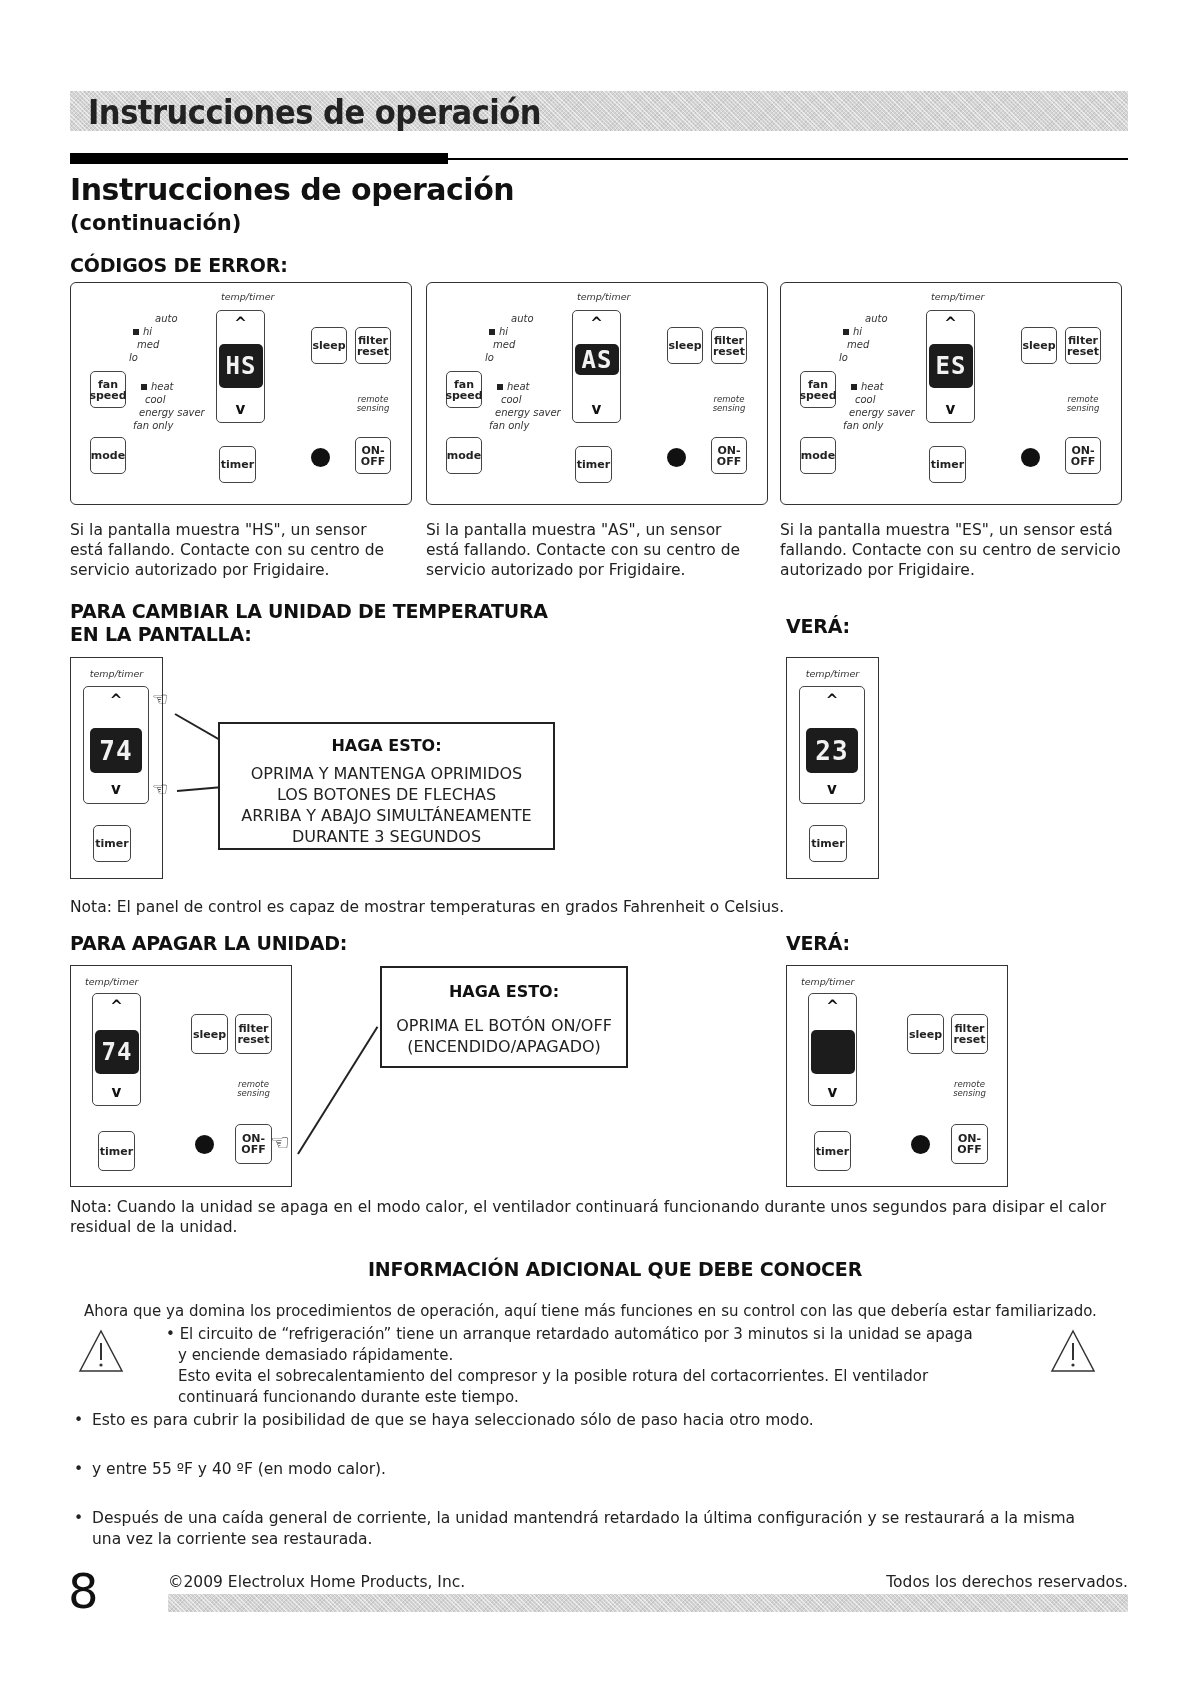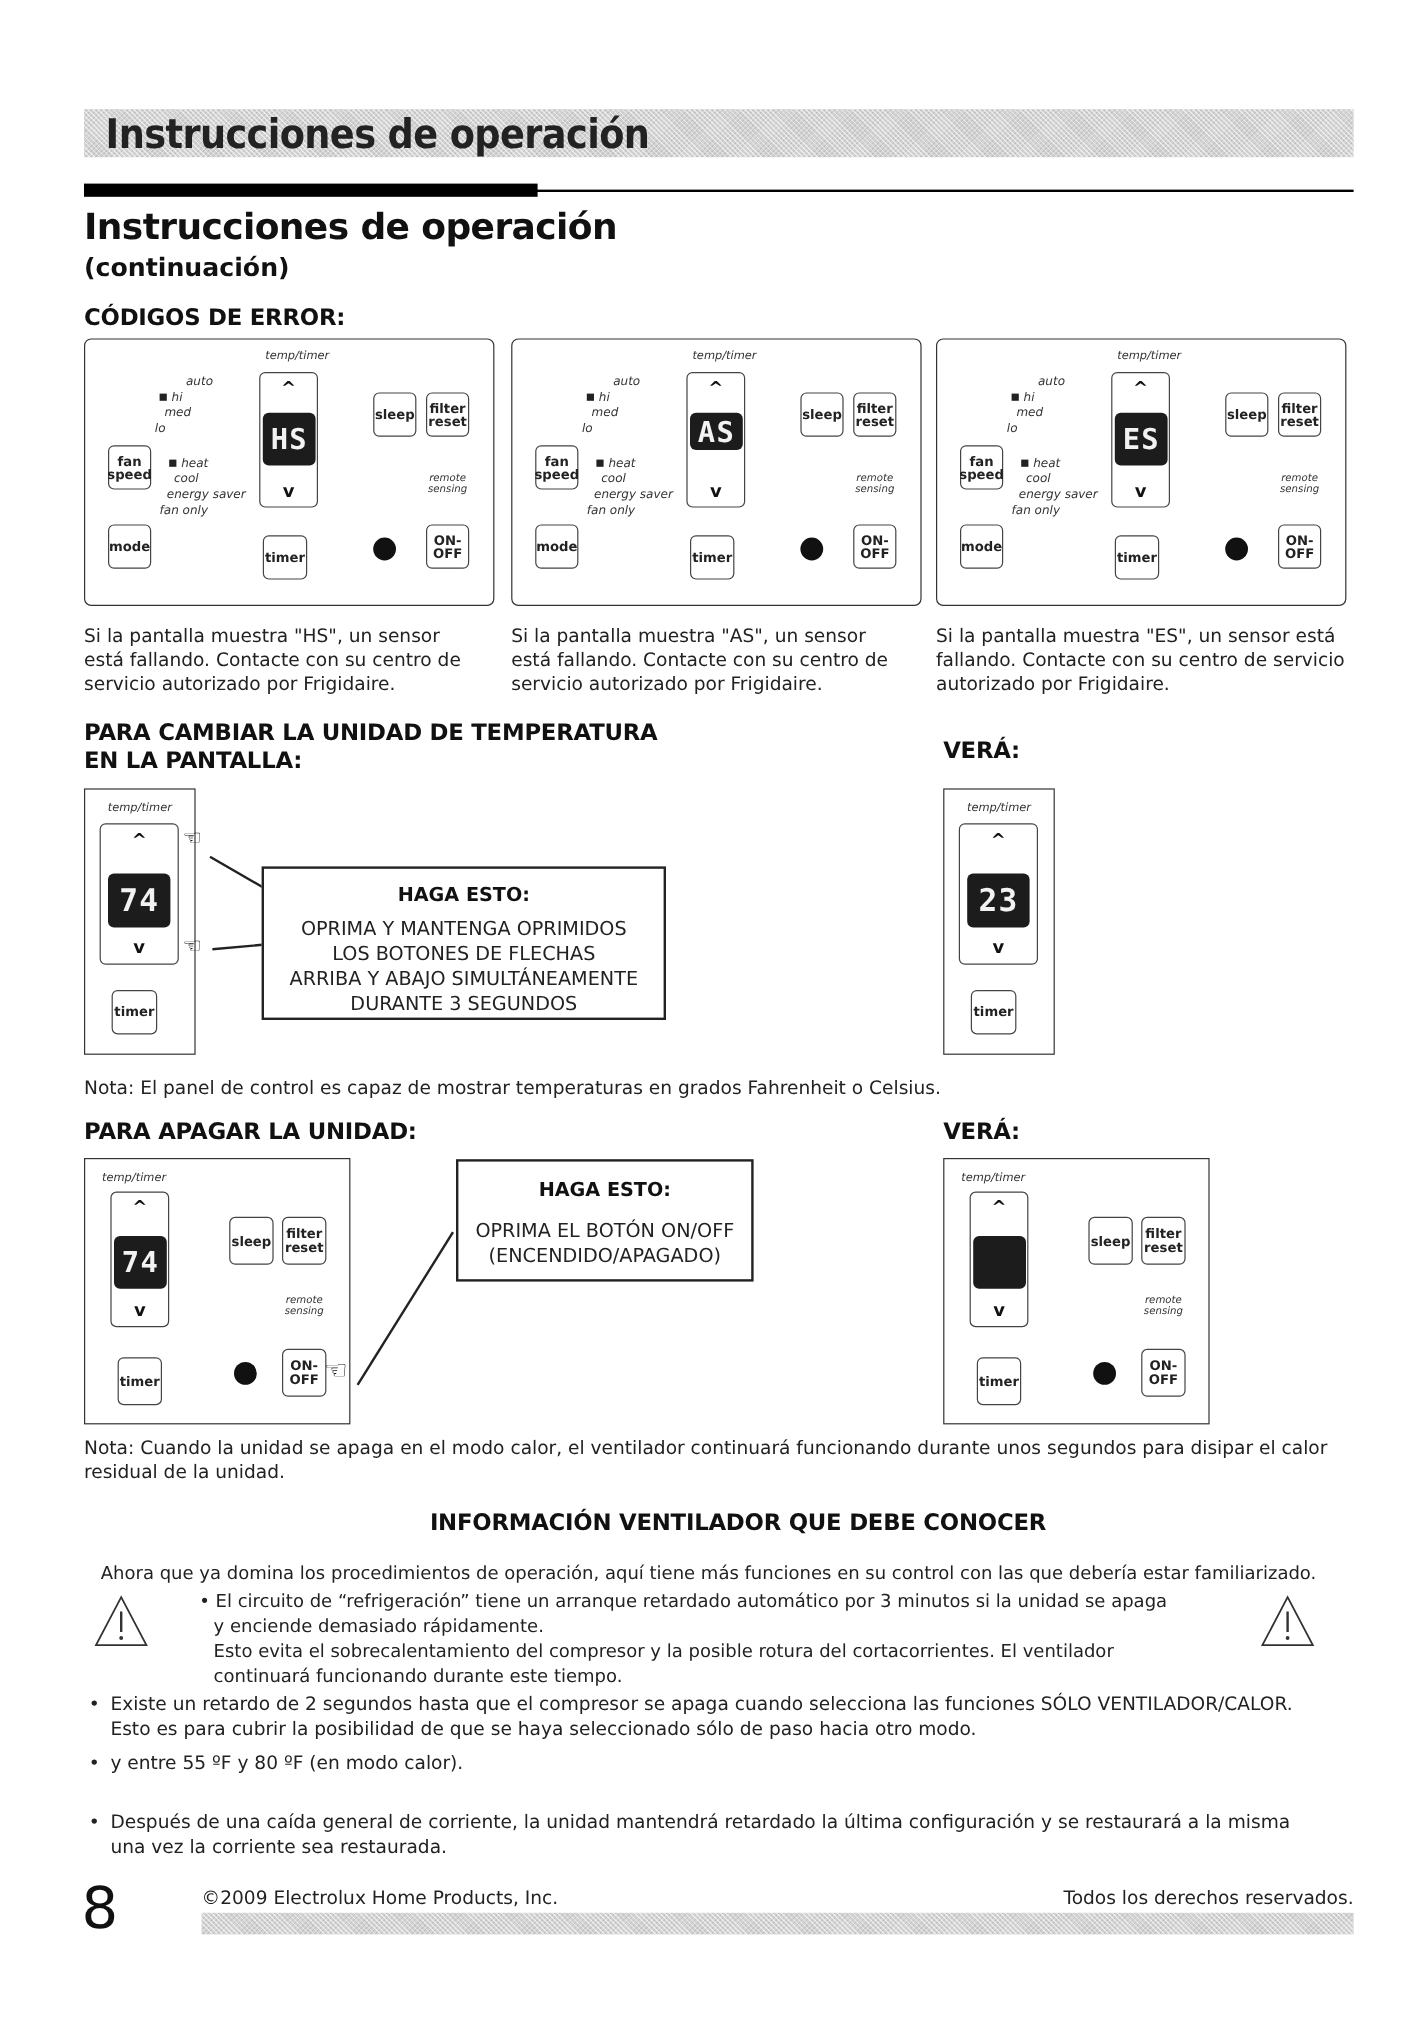--- a/index.html
+++ b/index.html
@@ -205,21 +205,21 @@
 <div class="abs" style="left:270px;top:1130px;font-size:22px">☜</div>
 
 <div class="haga" style="left:380px;top:966px;width:248px;height:102px;padding-top:14px">
   <div class="h">HAGA ESTO:</div>
   <div class="l" style="margin-top:14px">OPRIMA EL BOTÓN ON/OFF</div>
   <div class="l">(ENCENDIDO/APAGADO)</div>
 </div>
 
 <div class="abs body-t" style="left:70px;top:1197px;width:1060px">Nota: Cuando la unidad se apaga en el modo calor, el ventilador continuará funcionando durante unos segundos para disipar el calor residual de la unidad.</div>
 
-<div class="abs section-h" style="left:0;right:0;top:1258px;text-align:center;padding-left:40px">INFORMACIÓN VENTILADOR QUE DEBE CONOCER</div>
+<div class="abs section-h" style="left:0;right:0;top:1258px;text-align:center;padding-left:40px">INFORMACIÓN ADICIONAL QUE DEBE CONOCER</div>
 <div class="abs body-t" style="left:84px;top:1301px;width:1070px;font-size:15px">Ahora que ya domina los procedimientos de operación, aquí tiene más funciones en su control con las que debería estar familiarizado.</div>
 
 <svg class="warn" style="left:78px;top:1328px" viewBox="0 0 46 46">
   <polygon points="23,3 44,43 2,43" fill="none" stroke="#333" stroke-width="1.5"></polygon>
   <line x1="23" y1="15" x2="23" y2="32" stroke="#333" stroke-width="2"></line>
   <circle cx="23" cy="37" r="1.6" fill="#333"></circle>
 </svg>
 <svg class="warn" style="left:1050px;top:1328px" viewBox="0 0 46 46">
   <polygon points="23,3 44,43 2,43" fill="none" stroke="#333" stroke-width="1.5"></polygon>
   <line x1="23" y1="15" x2="23" y2="32" stroke="#333" stroke-width="2"></line>
@@ -228,26 +228,25 @@
 
 <div class="abs" style="left:166px;top:1324px;font-size:15px;line-height:21px;color:#222">
   <div><span>•</span> <span>El circuito de “refrigeración” tiene un arranque retardado automático por 3 minutos si la unidad se apaga</span></div>
   <div style="padding-left:12px">y enciende demasiado rápidamente.</div>
   <div style="padding-left:12px">Esto evita el sobrecalentamiento del compresor y la posible rotura del cortacorrientes. El ventilador</div>
   <div style="padding-left:12px">continuará funcionando durante este tiempo.</div>
 </div>
 
 <div class="bullet-row" style="top:1410px">
   <span class="b">•</span>
-  <div>Existe un retardo de 2 segundos hasta que el compresor se apaga cuando selecciona las funciones SÓLO VENTILADOR/CALOR.</div>
   <div>Esto es para cubrir la posibilidad de que se haya seleccionado sólo de paso hacia otro modo.</div>
 </div>
 <div class="bullet-row" style="top:1459px">
   <span class="b">•</span>
-  <div>y entre 55 ºF y 80 ºF (en modo calor).</div>
+  <div>y entre 55 ºF y 40 ºF (en modo calor).</div>
 </div>
 <div class="bullet-row" style="top:1508px">
   <span class="b">•</span>
   <div>Después de una caída general de corriente, la unidad mantendrá retardado la última configuración y se restaurará a la misma</div>
   <div>una vez la corriente sea restaurada.</div>
 </div>
 
 <div class="abs" style="left:68px;top:1566px;font-size:48px;line-height:50px;color:#111">8</div>
 <div class="abs body-t" style="left:168px;top:1572px">©2009 Electrolux Home Products, Inc.</div>
 <div class="abs body-t" style="right:62px;top:1572px">Todos los derechos reservados.</div>

